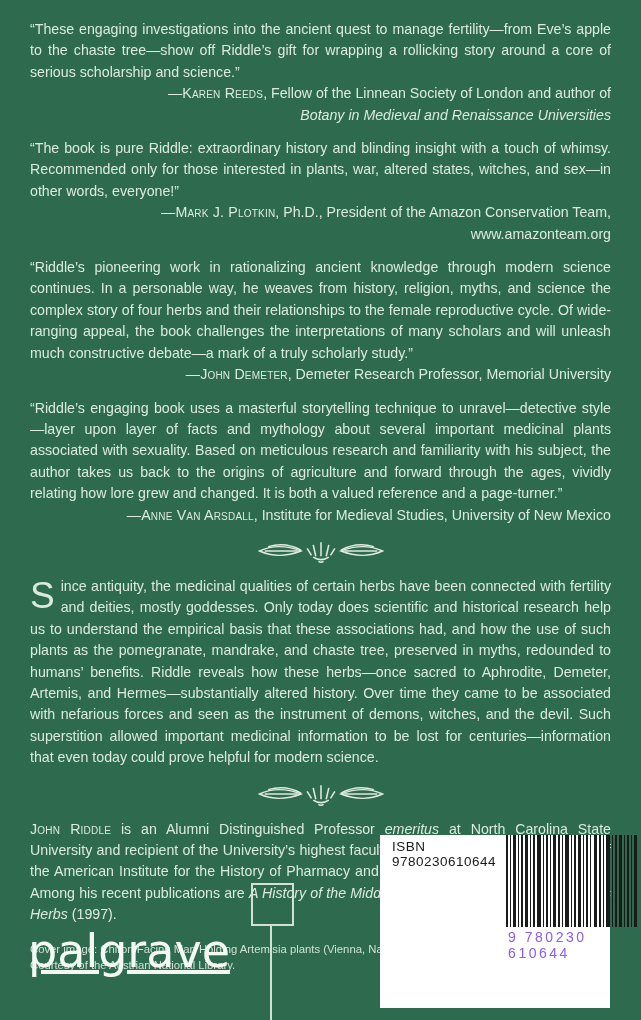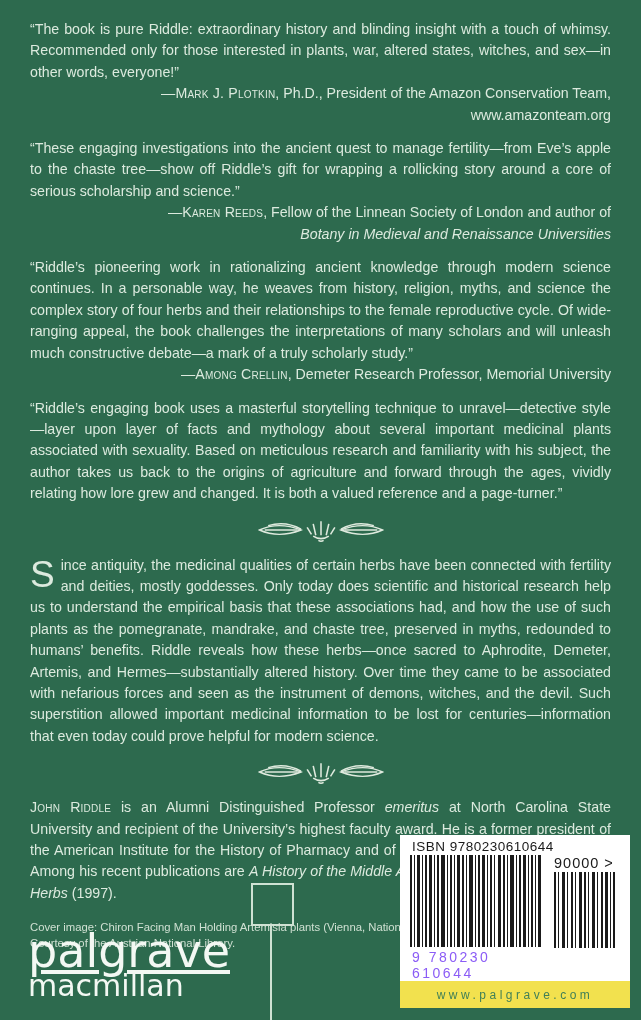--- a/index.html
+++ b/index.html
@@ -35,21 +35,21 @@
   .bio-block { margin-top: 2px; }
   .credits { margin-top: 15px; color: #cfe0d2; }
   .credits p { font-size: 11.3px; line-height: 16px; margin: 0 0 9px 0; text-align: left; }
   .credits { width: 560px; }
 
   
   .barcode-box {
     position: absolute; left: 380px; top: 835px;
     width: 230px; height: 173px;
     background: #ffffff;
-    display: flex; flex-direction: column; margin-left: 20px;
+    display: flex; flex-direction: row;
   }
   .isbn-row {
     color: #1a1a1a; font-size: 13.5px; font-weight: 400;
     padding: 4px 0 1px 12px; letter-spacing: .5px;
     font-family: "Liberation Sans", sans-serif;
   }
   .bars-row { display: flex; padding-left: 10px; flex: 1; }
   .bars-main-col { width: 140px; }
   .bars-sup-col { width: 72px; padding-left: 4px; }
   .price-code {
@@ -88,37 +88,38 @@
     background: #cfe2d3;
   }
 </style>
 </head>
 <body>
 
 <div class="page">
   <div class="content">
 
     <div class="quote">
-      <p class="qtext">“The book is pure Riddle: extraordinary history and blinding insight with a touch of whimsy. Recommended only for those interested in plants, war, altered states, witches, and sex—in other words, everyone!”</p>
-      <p class="attr"><span class="sc">—Mark J. Plotkin</span><span>, Ph.D., President of the Amazon Conservation Team, www.amazonteam.org</span></p>
-    </div>
-
-    <div class="quote">
       <p class="qtext">“These engaging investigations into the ancient quest to manage fertility—from Eve’s apple to the chaste tree—show off Riddle’s gift for wrapping a rollicking story around a core of serious scholarship and science.”</p>
       <p class="attr"><span class="sc">—Karen Reeds</span><span>, Fellow of the Linnean Society of London and author of</span></p>
       <p class="attr it">Botany in Medieval and Renaissance Universities</p>
     </div>
 
     <div class="quote">
+      <p class="qtext">“The book is pure Riddle: extraordinary history and blinding insight with a touch of whimsy. Recommended only for those interested in plants, war, altered states, witches, and sex—in other words, everyone!”</p>
+      <p class="attr"><span class="sc">—Mark J. Plotkin</span><span>, Ph.D., President of the Amazon Conservation Team, www.amazonteam.org</span></p>
+    </div>
+
+    <div class="quote">
       <p class="qtext">“Riddle’s pioneering work in rationalizing ancient knowledge through modern science continues. In a personable way, he weaves from history, religion, myths, and science the complex story of four herbs and their relationships to the female reproductive cycle. Of wide-ranging appeal, the book challenges the interpretations of many scholars and will unleash much constructive debate—a mark of a truly scholarly study.”</p>
-      <p class="attr"><span class="sc">—Among Crellin</span><span>, Demeter Research Professor, Memorial University</span></p>
+      <p class="attr"><span class="sc">—John Demeter</span><span>, Demeter Research Professor, Memorial University</span></p>
     </div>
 
     <div class="quote">
       <p class="qtext">“Riddle’s engaging book uses a masterful storytelling technique to unravel—detective style—layer upon layer of facts and mythology about several important medicinal plants associated with sexuality. Based on meticulous research and familiarity with his subject, the author takes us back to the origins of agriculture and forward through the ages, vividly relating how lore grew and changed. It is both a valued reference and a page-turner.”</p>
+      <p class="attr"><span class="sc">—Anne Van Arsdall</span><span>, Institute for Medieval Studies, University of New Mexico</span></p>
     </div>
 
     <div class="fleuron">
       <svg viewBox="0 0 150 30" fill="none" stroke="#dfeade" stroke-width="1.6">
         <path d="M4 15 Q 26 5, 52 15 Q 26 25, 4 15 Z"></path>
         <path d="M10 15 H 48"></path>
         <path d="M14 10 Q 34 4, 52 14"></path>
         <path d="M146 15 Q 124 5, 98 15 Q 124 25, 146 15 Z"></path>
         <path d="M140 15 H 102"></path>
         <path d="M136 10 Q 116 4, 98 14"></path>
@@ -165,21 +166,20 @@
     <div class="credits">
       <p>Cover image: Chiron Facing Man Holding Artemisia plants (Vienna, Nationalbibliothek MS lat. 93, fol. 24v). Courtesy of the Austrian National Library.</p>
     </div>
   </div>
 
   <div class="spine-square"></div>
   <div class="spine-stem"></div>
 
   <div class="publisher">
     <div class="l1">palgrave</div>
-    <div class="l2">macmillan</div>
   </div>
 
   <div class="barcode-box">
     <div class="isbn-row">ISBN 9780230610644</div>
     <div class="bars-row">
       <div class="bars-main-col">
         <svg width="134" height="92" viewBox="0 0 134 92" preserveAspectRatio="none">
           <g fill="#1a1a1a">
             <rect x="0" width="2" height="92"></rect>
               <rect x="4" width="1" height="92"></rect>

